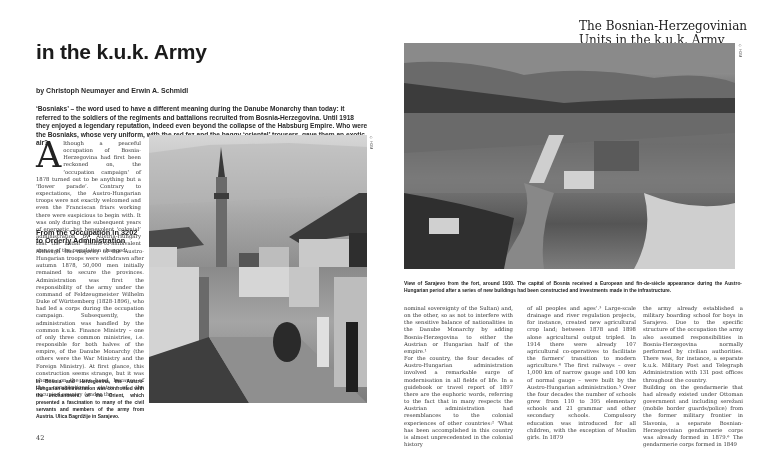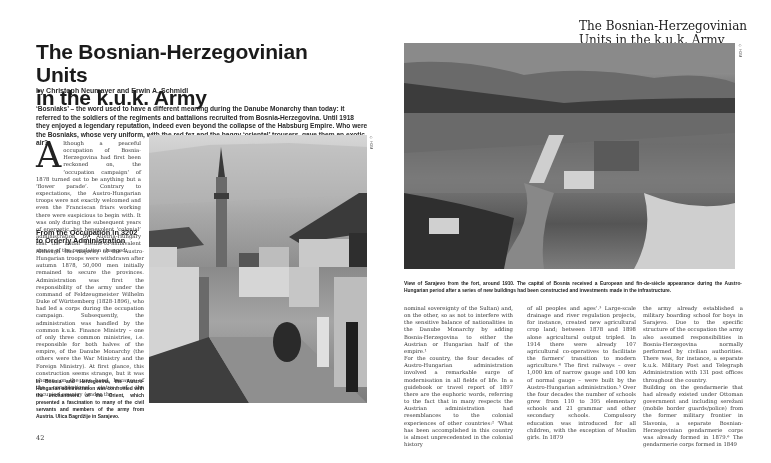--- a/index.html
+++ b/index.html
@@ -36,21 +36,20 @@
   .col2 { left:404px; top:305px; width:109px; }
   .col3 { left:527px; top:305px; width:109px; }
   .col4 { left:643px; top:305px; width:100px; }
 </style>
 </head>
 <body>
 
 <div class="abs serif running-head">The Bosnian-Herzegovinian Units in the k.u.k. Army</div>
 
 <div class="abs sans title">
-  <div>The Bosnian-Herzegovinian Units</div>
   <div>in the k.u.k. Army</div>
 </div>
 
 <div class="abs sans byline">by Christoph Neumayer and Erwin A. Schmidl</div>
 <div class="abs sans lede">‘Bosniaks’ – the word used to have a different meaning during the Danube Monarchy than today: it referred to the soldiers of the regiments and battalions recruited from Bosnia-Herzegovina. Until 1918 they enjoyed a legendary reputation, indeed even beyond the collapse of the Habsburg Empire. Who were the Bosniaks, whose very uniform, with the red fez and the baggy ‘oriental’ trousers, gave them an exotic air?</div>
 
 <div class="abs serif col col1a">
   <span class="dropcap">A</span>
   <span>lthough a peaceful occupation of Bosnia-Herzegovina had first been reckoned on, the ‘occupation campaign’ of 1878 turned out to be anything but a ‘flower parade’. Contrary to expectations, the Austro-Hungarian troops were not exactly welcomed and even the Franciscan friars working there were suspicious to begin with. It was only during the subsequent years of energetic, but benevolent ‘colonial’ administration by Austria-Hungary that the initial hostile-to-ambivalent stance of the population changed.</span>
 </div>

